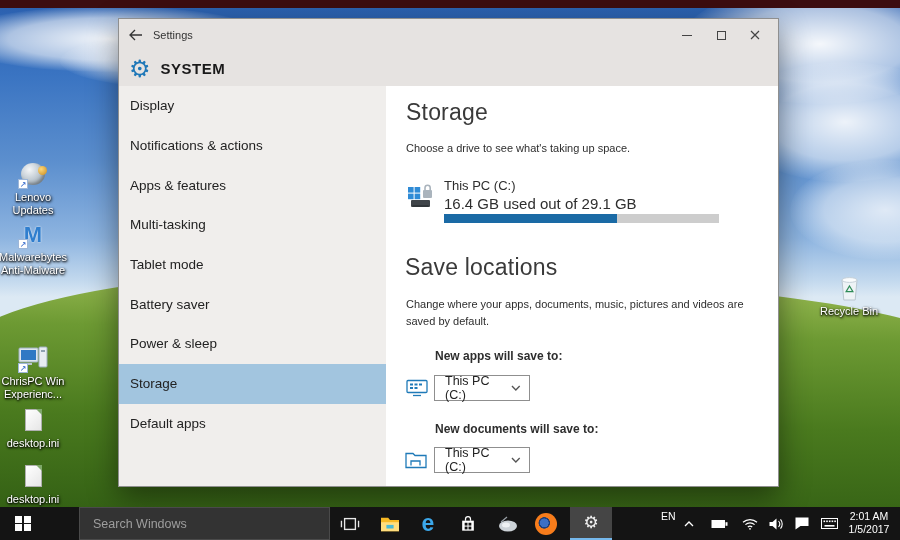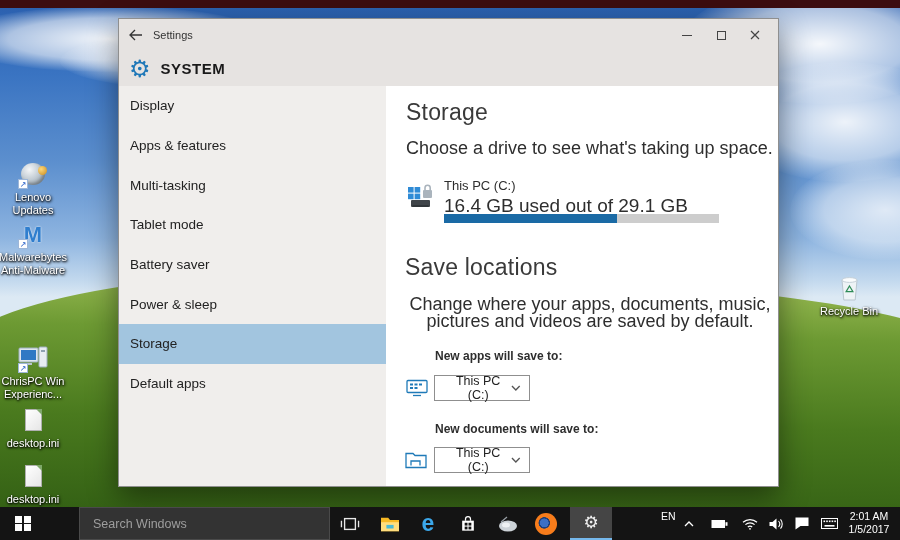--- a/index.html
+++ b/index.html
@@ -52,32 +52,32 @@
   .max-glyph { width:9px; height:9px; border:1.2px solid #444; display:block; }
   .app-header { height:35px; background:#e6e3e1; position:relative; display:flex; align-items:center; }
   .gear-blue { font-size:24px; line-height:24px; color:#1f78b8; margin-left:10px; }
   .app-title { font-size:15px; font-weight:bold; letter-spacing:.5px; color:#1a1a1a; margin-left:10px; }
   .find-box { position:absolute; right:9px; top:1px; width:242px; height:26px; }
   .find-box input { width:100%; height:100%; border:1px solid #6e6e6e; background:#fff; font-size:13px;
     padding:0 26px 0 8px; color:#333; font-family:inherit; }
   .find-box input::placeholder { color:#767676; }
   .find-mag { position:absolute; right:7px; top:6px; }
 
-  .win-body { display:flex; height:400px;text-align:center; }
+  .win-body { display:flex; height:400px; }
   .sidebar { width:267px; background:#f0eeec; }
   .side-item { height:39.7px; display:flex; align-items:center; padding-left:11px; font-size:13.5px; color:#222; cursor:default; }
   .side-item.selected { background:#a2c5df; }
 
   .content { position:relative; flex:1; background:#fff; }
   .h-section { position:absolute; font-size:23px; font-weight:400; color:#3a3a3a; letter-spacing:.2px; }
-  .p-text { position:absolute; font-size:18px; color:#2e2e2e; line-height:17px; }
+  .p-text { position:absolute; font-size:11px; color:#2e2e2e; line-height:17px; }
   .drive-row { position:absolute; left:20px; top:92px; width:340px; }
   .drive-icon { position:absolute; left:0; top:2px; }
   .drive-name { position:absolute; left:38px; top:0; font-size:13px; color:#2e2e2e; }
-  .drive-usage { position:absolute; left:38px; top:17px; font-size:19px; color:#2e2e2e; white-space:nowrap; }
+  .drive-usage { position:absolute; left:38px; top:17px; font-size:15px; color:#2e2e2e; white-space:nowrap; }
   .progress { position:absolute; left:38px; top:36px; width:275px; height:9px; background:#cdcdcd; }
   .progress .fill { height:100%; background:#1a6aa5; }
   .save-label { position:absolute; font-size:12px; color:#2e2e2e;font-weight:bold; }
   .dd { position:absolute; width:96px; height:26px; border:1px solid #8f8f8f; background:#fff; display:flex;
     align-items:center; justify-content:space-between; padding:0 8px 0 10px; font-size:12.5px; color:#222; cursor:default; }
   .loc-icon { position:absolute; }
 
   
   .taskbar { position:absolute; left:0; right:0; top:507px; height:33px; background:#141414; z-index:50; }
   .start { position:absolute; left:0; top:0; width:46px; height:33px; display:flex; align-items:center; justify-content:center; }
@@ -189,20 +189,23 @@
 
   <div class="app-header">
     <span class="gear-blue">⚙</span>
     <span class="app-title">SYSTEM</span>
   </div>
 
   <div class="win-body">
     <div class="sidebar">
       <div class="side-item">
           <span>Display</span>
+        </div>
+      <div class="side-item">
+          <span>Notifications &amp; actions</span>
         </div>
       <div class="side-item">
           <span>Apps &amp; features</span>
         </div>
       <div class="side-item">
           <span>Multi-tasking</span>
         </div>
       <div class="side-item">
           <span>Tablet mode</span>
         </div>

